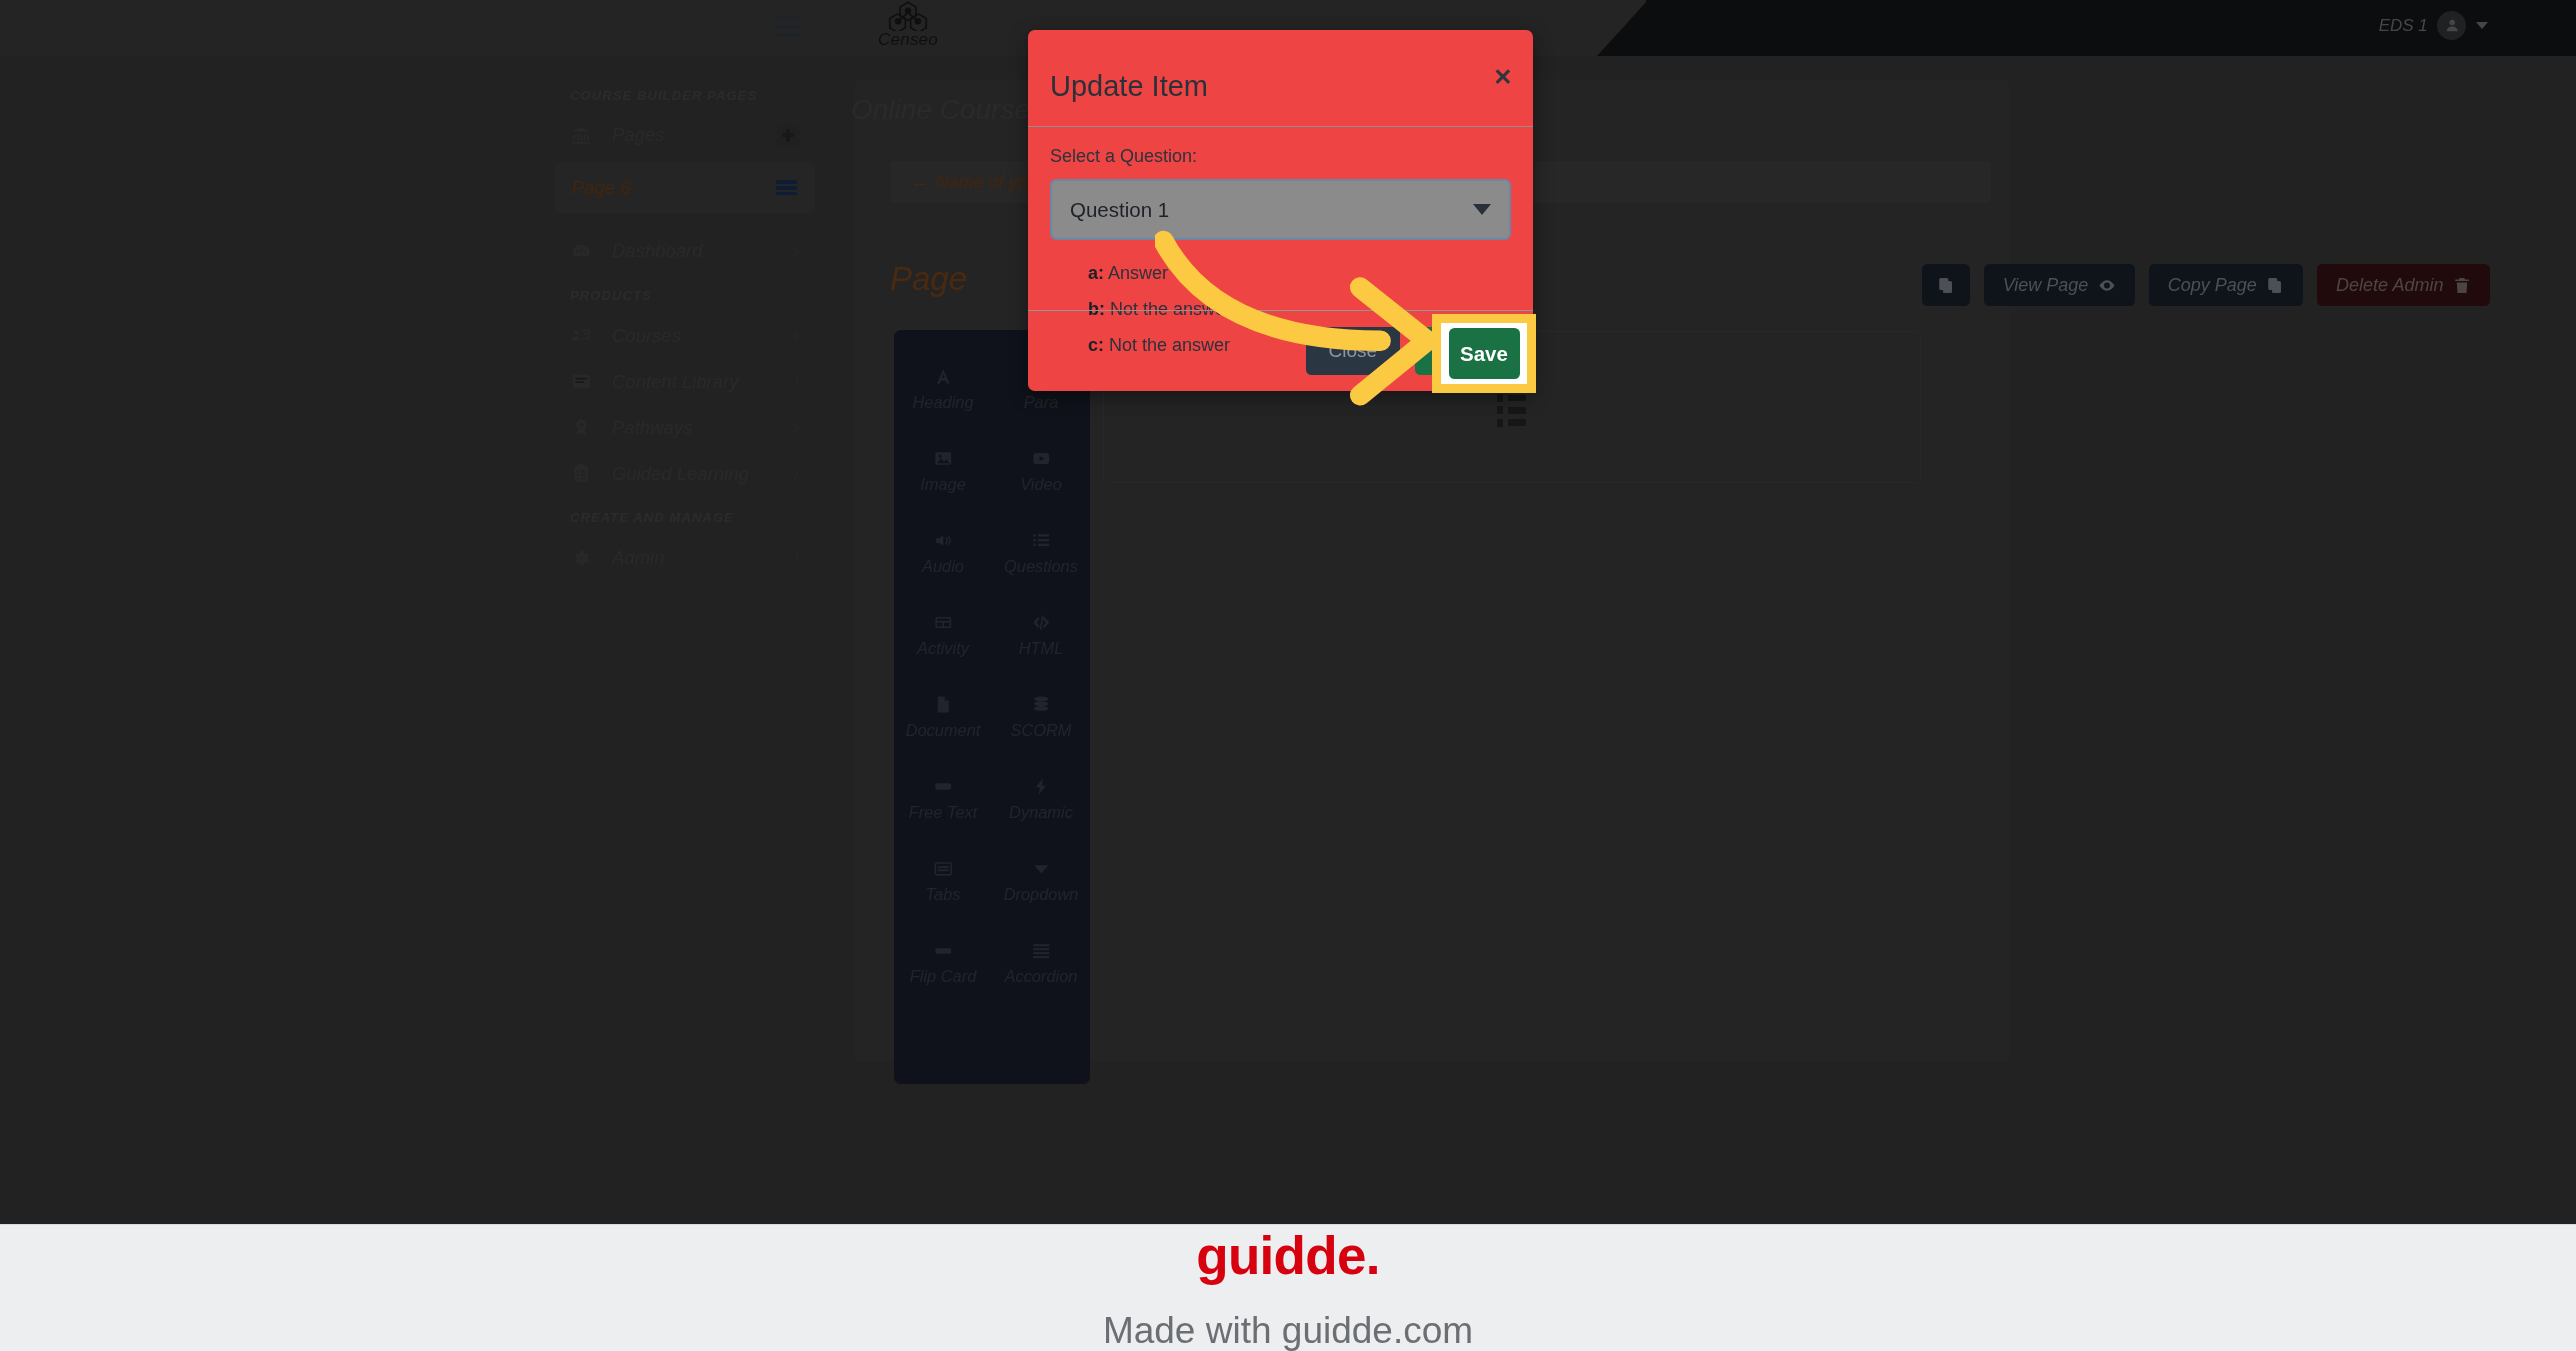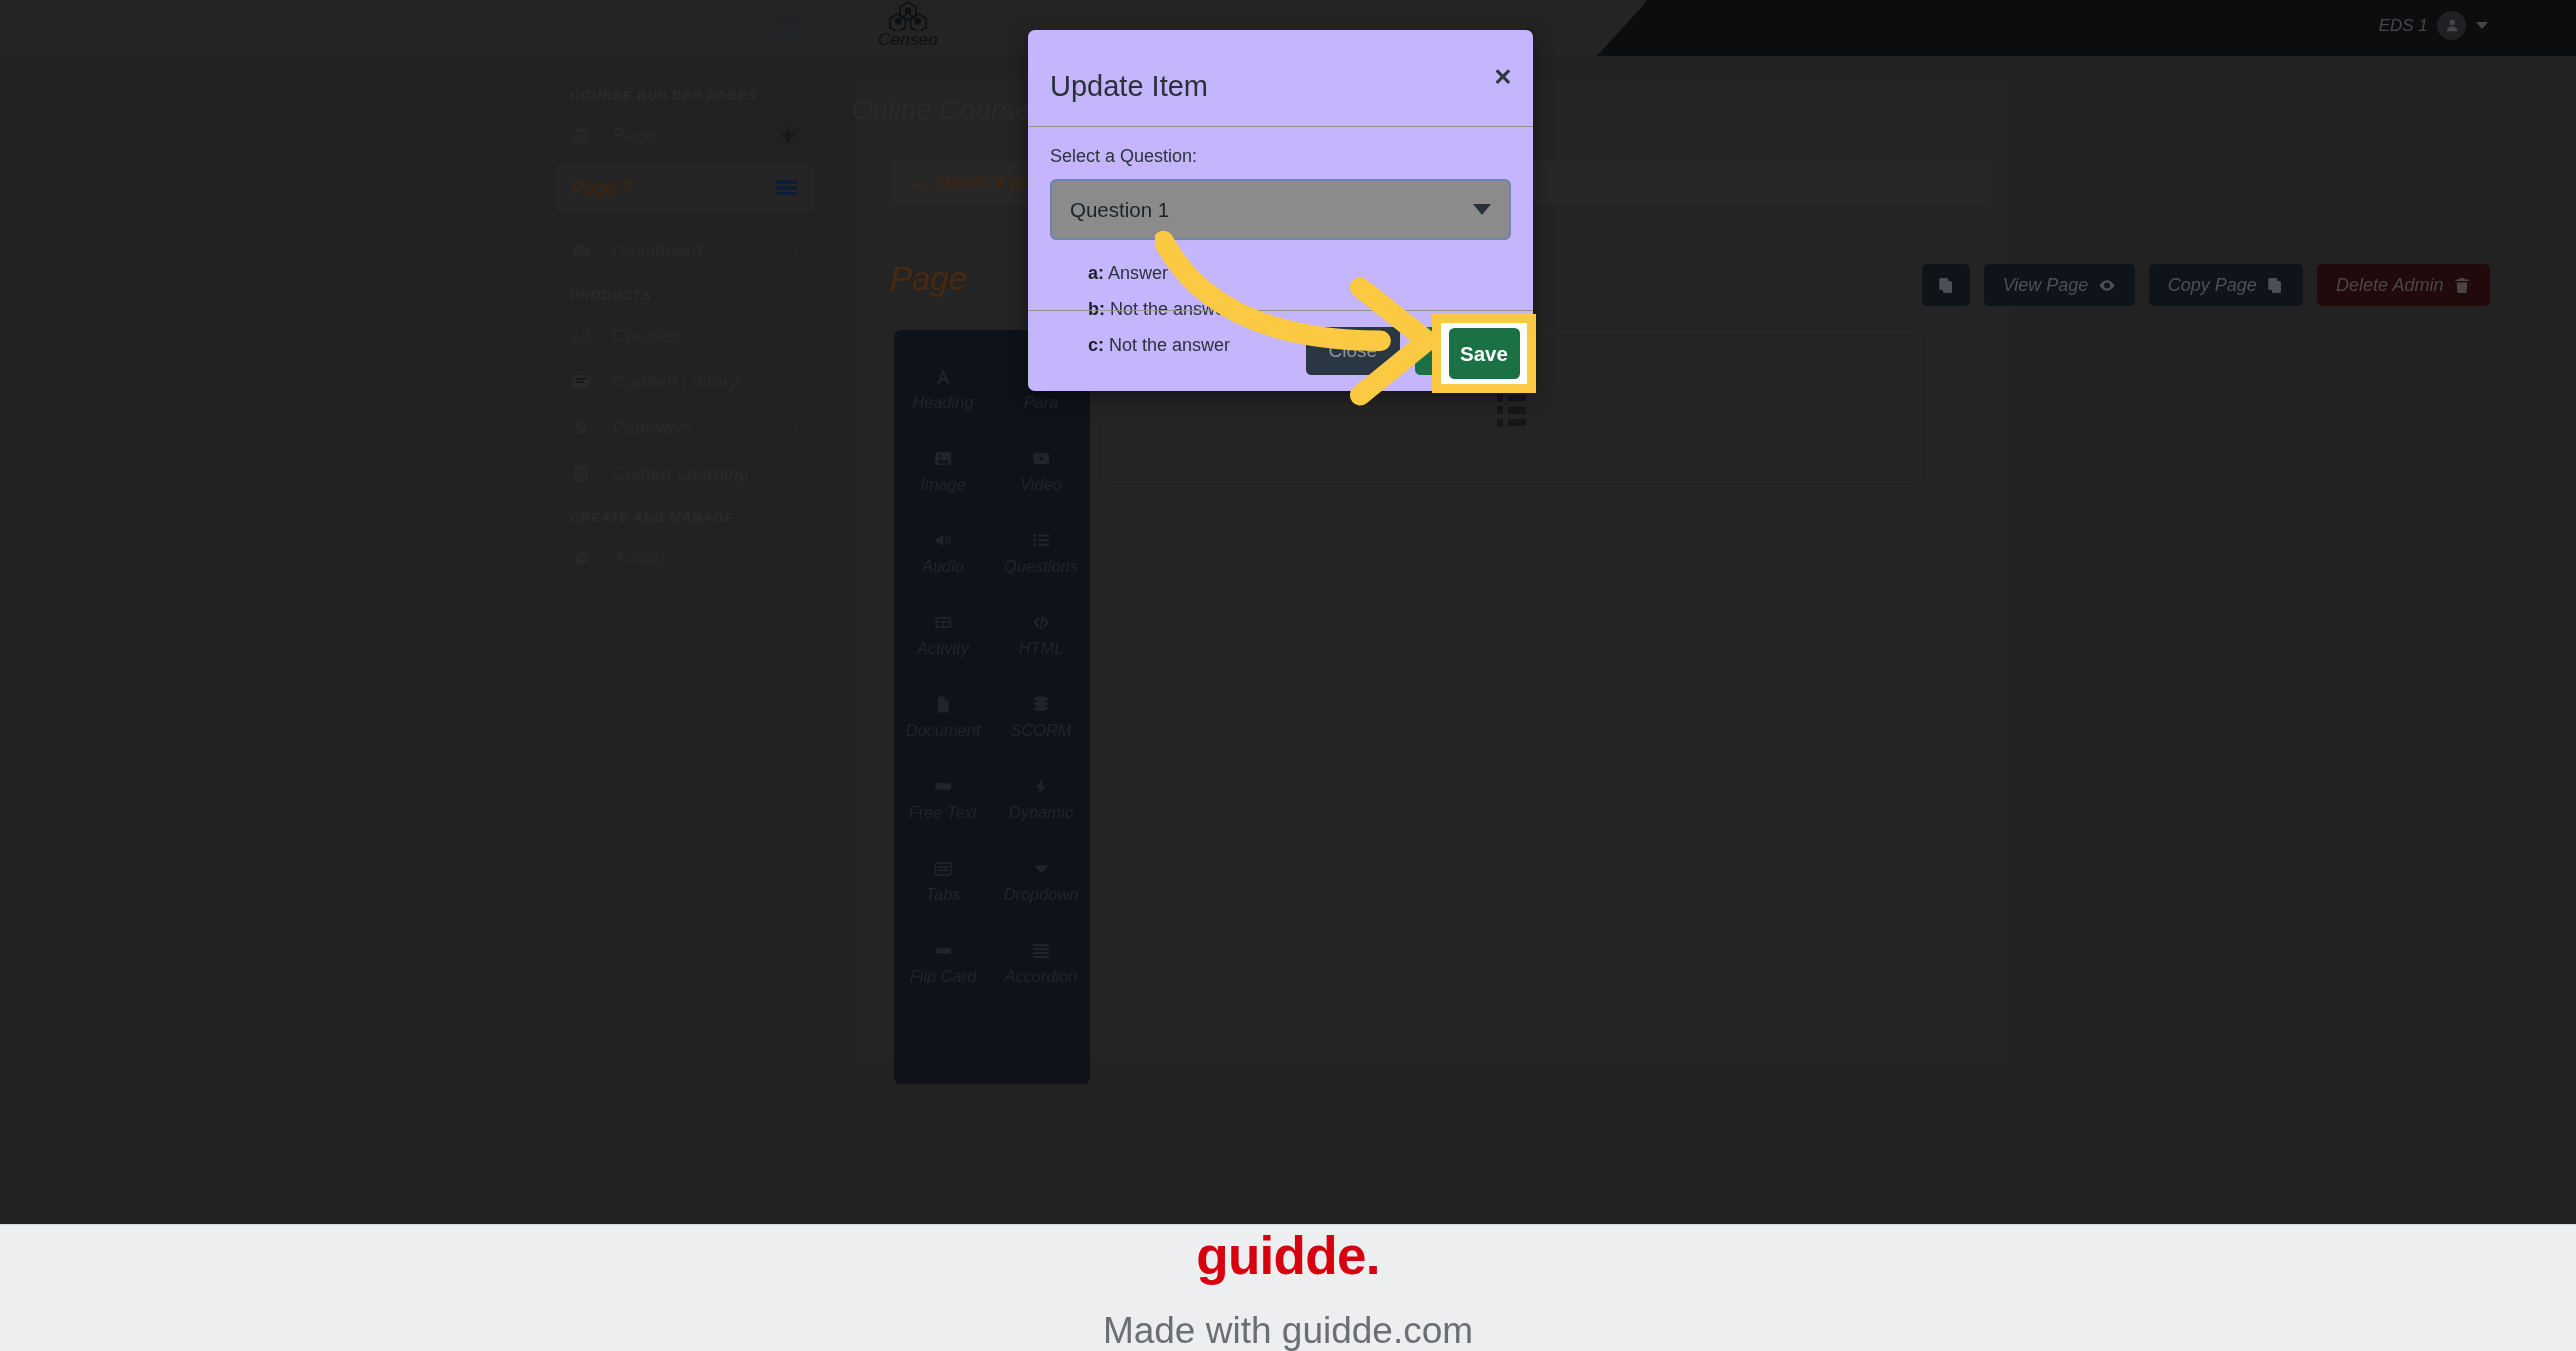--- a/index.html
+++ b/index.html
@@ -192,21 +192,21 @@
   .overlay {
     position: absolute; left: 0; top: 0;
     width: 2576px; height: 1224px;
     background: rgba(0,0,0,0.46);
   }
 
   
   .modal {
     position: absolute; left: 1028px; top: 30px;
     width: 505px; height: 361px;
-    background: #c4b5fd;
+    background: #ef4444;
     border-radius: 6.8px;
     box-shadow: 0 5.5px 19px rgba(0,0,0,0.4);
     overflow: hidden;
   }
   .modal-head {
     height: 96px; position: relative;
     border-bottom: 0.7px solid #909090;
   }
   .modal-title {
     position: absolute; left: 22px; top: 40px;
@@ -348,21 +348,21 @@
         <span class="s-icon">
           <svg viewBox="0 0 24 24">
               <path d="M12 2 1 8h22zM3 10h2v8H3zm4 0h2v8H7zm4 0h2v8h-2zm4 0h2v8h-2zm4 0h2v8h-2zM1 20h22v2H1z"></path>
             </svg>
         </span>
         <span class="s-label">Pages</span>
         <span class="plus-badge"></span>
       </div>
 
       <div class="page-row">
-        <span class="p-label">Page 7</span>
+        <span class="p-label">Page 6</span>
         <span class="lines-icon">
             <i></i>
             <i></i>
             <i></i>
           </span>
       </div>
 
       <div class="side-row" style="margin-top:15px">
         <span class="s-icon">
           <svg viewBox="0 0 24 24">

